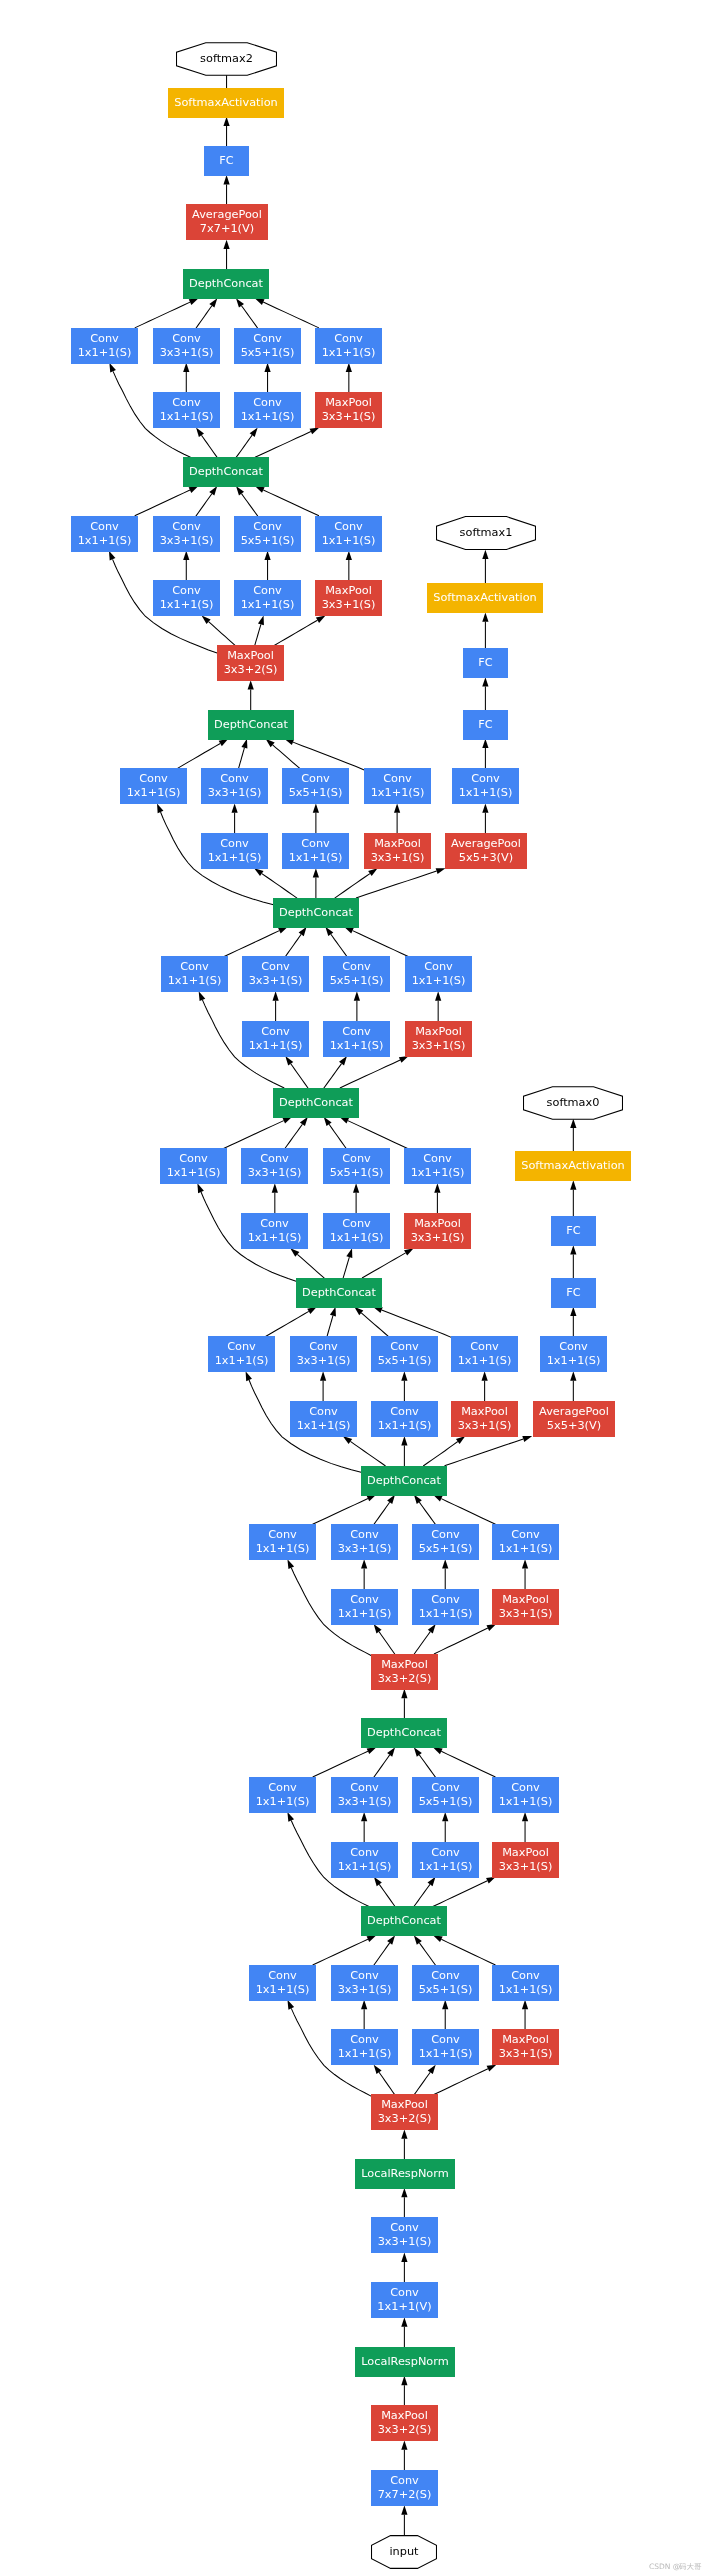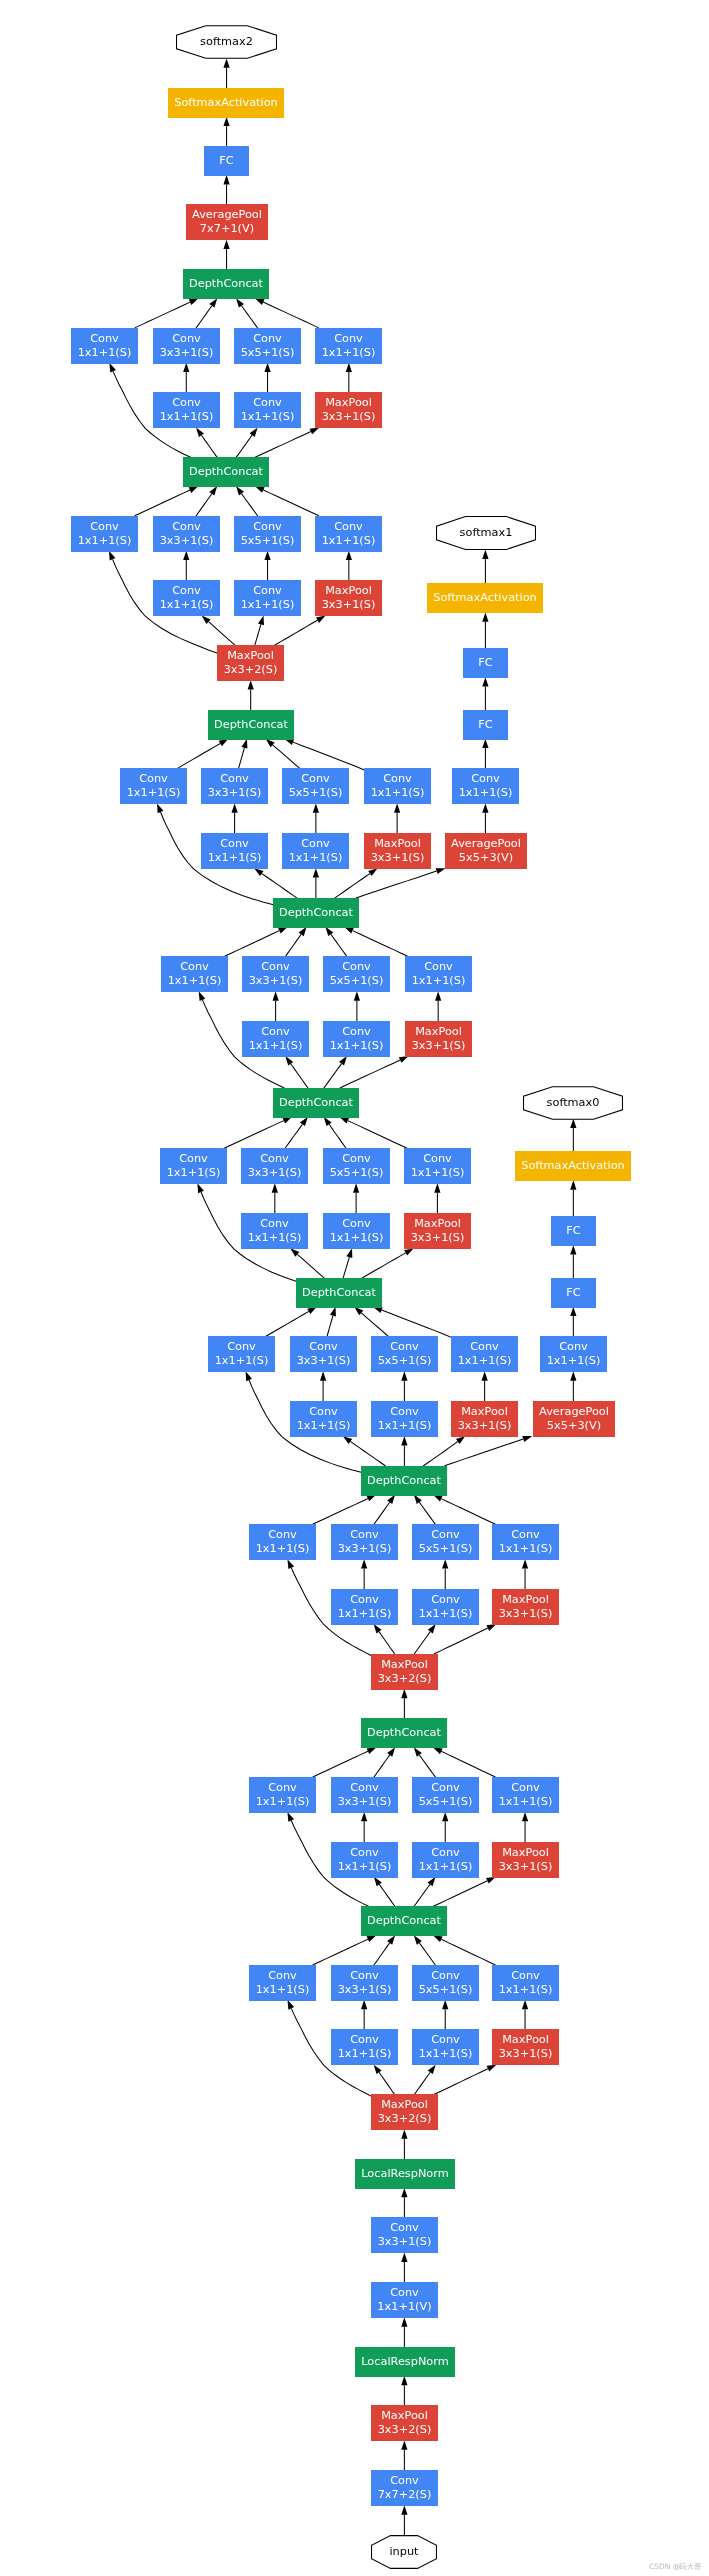--- a/index.html
+++ b/index.html
@@ -444,21 +444,21 @@
 3x3+1(S)</span></div>
       <div class="node" style="left: 234px; top: 328px; width: 67px; height: 36px; background: rgb(66, 133, 244);"><span>Conv
 5x5+1(S)</span></div>
       <div class="node" style="left: 315px; top: 328px; width: 67px; height: 36px; background: rgb(66, 133, 244);"><span>Conv
 1x1+1(S)</span></div>
       <div class="node" style="left: 183px; top: 269px; width: 86px; height: 30px; background: rgb(15, 157, 88);"><span>DepthConcat</span></div>
       <div class="node" style="left: 186px; top: 204px; width: 82px; height: 36px; background: rgb(219, 68, 55);"><span>AveragePool
 7x7+1(V)</span></div>
       <div class="node" style="left: 204px; top: 146px; width: 45px; height: 30px; background: rgb(66, 133, 244);"><span>FC</span></div>
       <div class="node" style="left: 168px; top: 88px; width: 116px; height: 30px; background: rgb(244, 180, 0);"><span>SoftmaxActivation</span></div>
-      <div class="node octagon" style="left: 176px; top: 25px; width: 101px; height: 34px;"><svg class="oct-svg" viewBox="0 0 194.6 65">
+      <div class="node octagon" style="left: 176px; top: 42px; width: 101px; height: 34px;"><svg class="oct-svg" viewBox="0 0 194.6 65">
           <polygon points="57.41,1.00 137.19,1.00 193.60,19.45 193.60,45.55 137.19,64.00 57.41,64.00 1.00,45.55 1.00,19.45" fill="#FFFFFF" stroke="#000000" stroke-width="2"></polygon>
         </svg><span class="oct-label">softmax2</span></div>
     </div>
 </div>
 
 <svg id="watermark" viewBox="0 0 110 22">
   <text x="0" y="16">CSDN @</text>
   <g transform="translate(58,16)">
       <path transform="scale(0.0145,-0.0145) translate(0,0)" d="M410 205V137H792V205ZM491 650C484 551 471 417 458 337H478L863 336C844 117 822 28 796 2C786 -8 776 -10 758 -9C740 -9 695 -9 647 -4C659 -23 666 -52 668 -73C716 -76 762 -76 788 -74C818 -72 837 -65 856 -43C892 -7 915 98 938 368C939 379 940 401 940 401H816C832 525 848 675 856 779L803 785L791 781H443V712H778C770 624 757 502 745 401H537C546 475 556 569 561 645ZM51 787V718H173C145 565 100 423 29 328C41 308 58 266 63 247C82 272 100 299 116 329V-34H181V46H365V479H182C208 554 229 635 245 718H394V787ZM181 411H299V113H181Z"></path>
       <path transform="scale(0.0145,-0.0145) translate(1000,0)" d="M461 839C460 760 461 659 446 553H62V476H433C393 286 293 92 43 -16C64 -32 88 -59 100 -78C344 34 452 226 501 419C579 191 708 14 902 -78C915 -56 939 -25 958 -8C764 73 633 255 563 476H942V553H526C540 658 541 758 542 839Z"></path>

